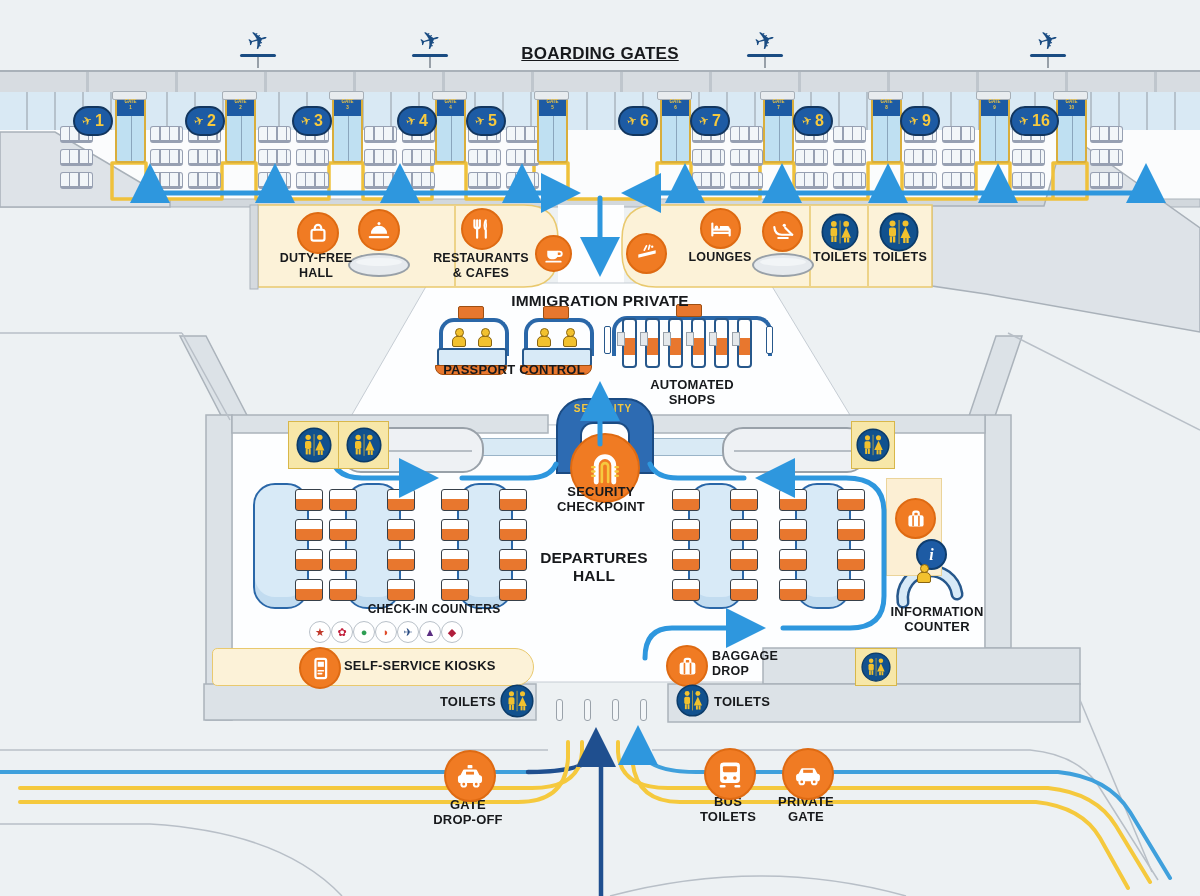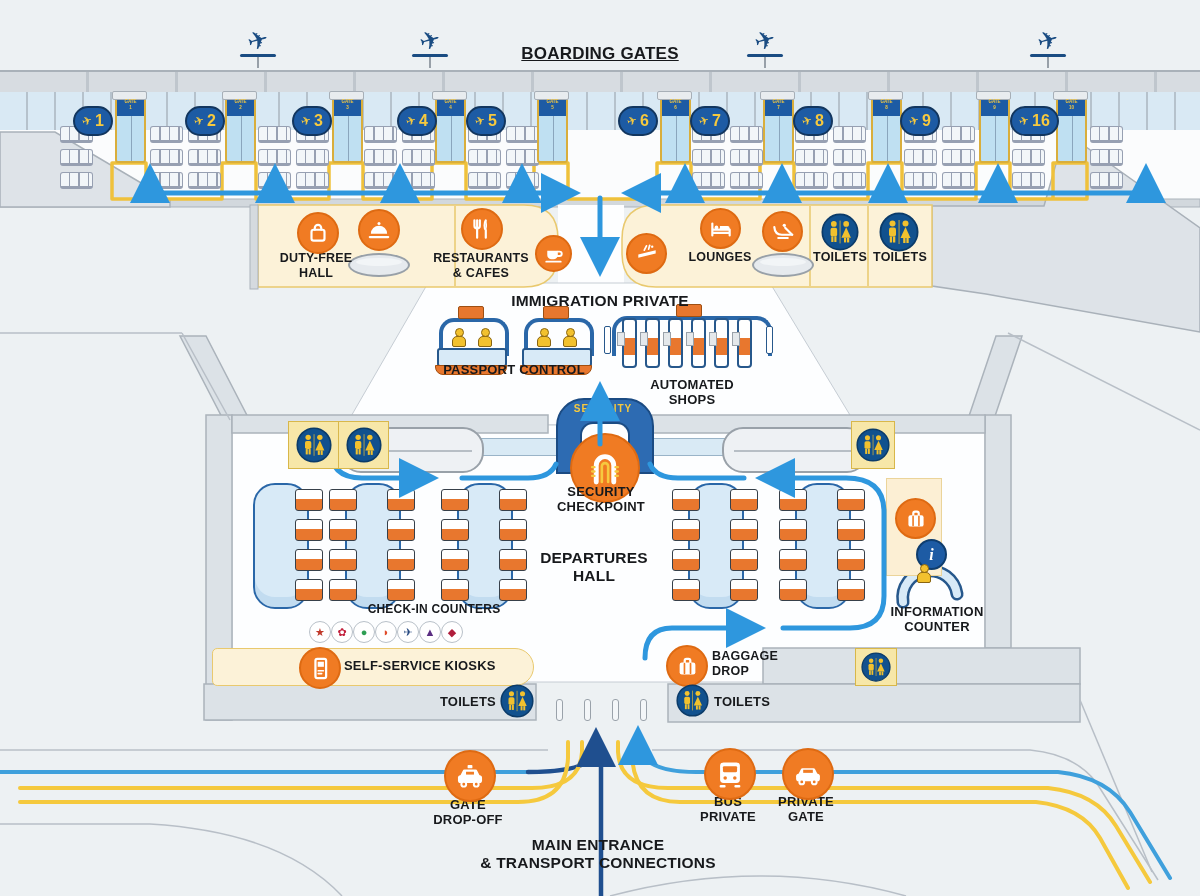--- a/index.html
+++ b/index.html
@@ -209,25 +209,23 @@
   <div class="lbl f13 tl" style="left:344px;top:658px">SELF-SERVICE KIOSKS</div>
   <div class="lbl f13 tr" style="left:400px;top:694px;width:96px">TOILETS</div>
   <div class="lbl f12 tl" style="left:712px;top:649px">BAGGAGE
 DROP</div>
   <div class="lbl f13 tl" style="left:714px;top:694px">TOILETS</div>
   <div class="lbl f13" style="left:937px;top:604px">INFORMATION
 COUNTER</div>
   <div class="lbl f13" style="left:468px;top:797px">GATE
 DROP-OFF</div>
   <div class="lbl f13" style="left:728px;top:794px">BUS
-PRIVATE</div>
+TOILETS</div>
   <div class="lbl f13" style="left:806px;top:794px">PRIVATE
 GATE</div>
-  <div class="lbl f15" style="left:598px;top:836px">MAIN ENTRANCE
-&amp; TRANSPORT CONNECTIONS</div>
 
   <div class="oc" style="left:297px;top:212px;width:38px;height:38px">
       <svg viewBox="0 0 24 24" width="26" height="26" stroke="#fff" stroke-width="2" fill="none" stroke-linecap="round" stroke-linejoin="round">
         <rect x="6" y="9" width="12" height="10" rx="2"></rect>
         <path d="M9 9 V7.5 a3 3 0 0 1 6 0 V9"></path>
       </svg>
     </div>
   <div class="ped" style="left:348px;top:253px"></div>
   <div class="oc" style="left:358px;top:209px;width:38px;height:38px">
       <svg viewBox="0 0 24 24" width="26" height="26" stroke="#fff" stroke-width="2" fill="none" stroke-linecap="round" stroke-linejoin="round">

